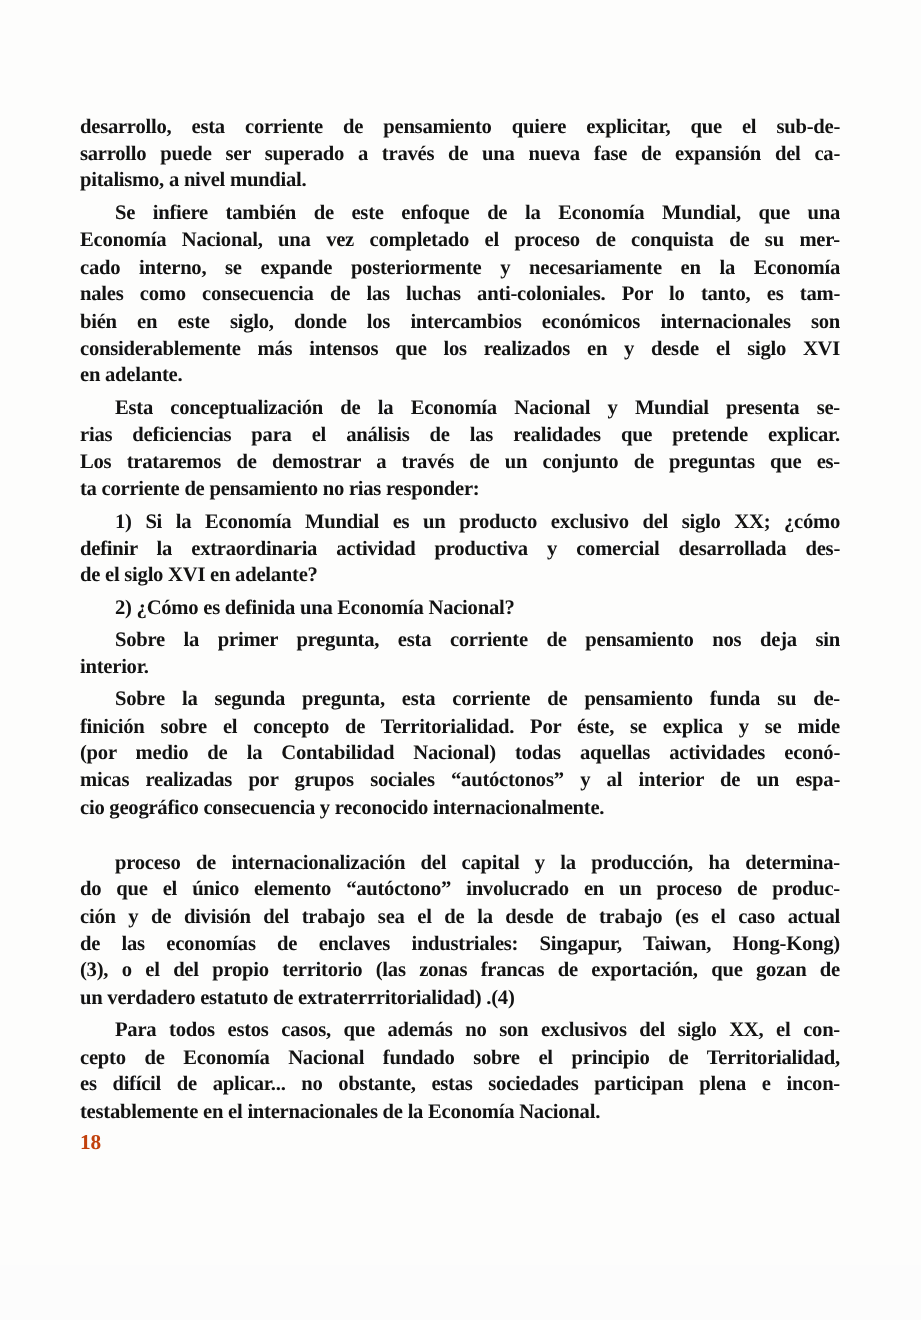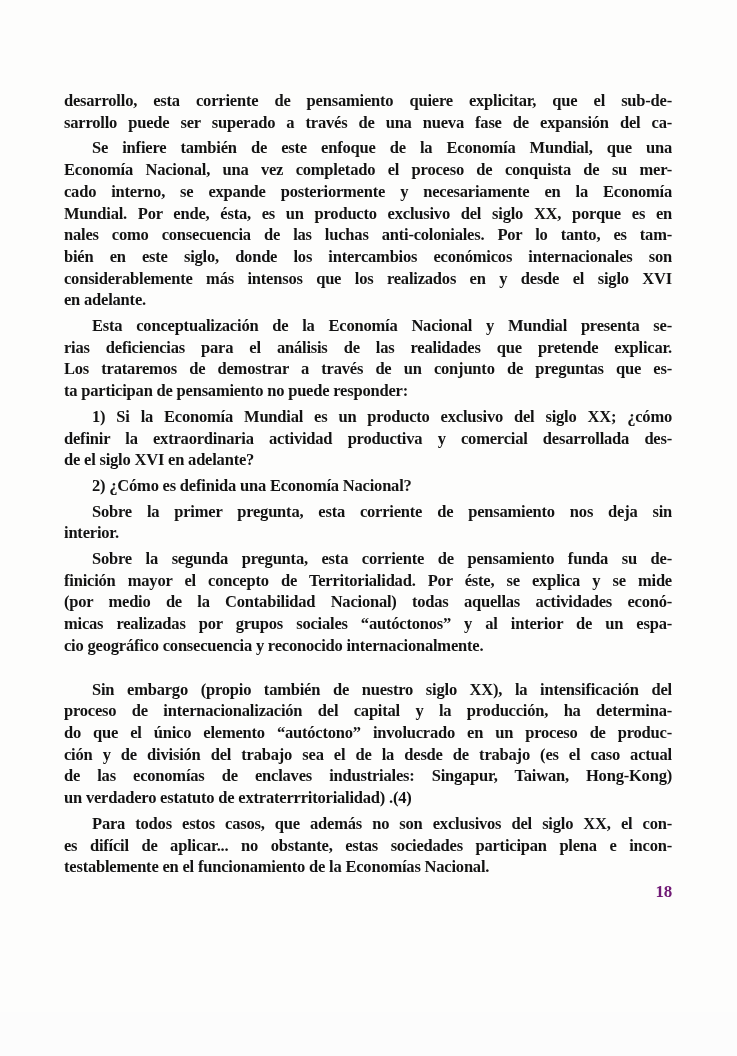--- a/index.html
+++ b/index.html
@@ -45,79 +45,80 @@
     text-align-last: justify;
   }
   .line.last {
     text-align-last: left;
   }
   .para.indent .line:first-child {
     text-indent: 28px;
   }
   .page-number {
     margin-top: 3px;
-    text-align: right;
-    color: #701a75;
+    text-align: left;
+    color: #c2410c;
     font-weight: 700;
     font-size: 17px;
     line-height: 22px;
   }
 </style>
 </head>
 <body>
 
 <div class="sheet">
   <main class="text-block">
       <div class="para">
         <div class="line">desarrollo, esta corriente de pensamiento quiere explicitar, que el sub-de-</div>
         <div class="line">sarrollo puede ser superado a través de una nueva fase de expansión del ca-</div>
+        <div class="line last">pitalismo, a nivel mundial.</div>
       </div>
       <div class="para indent">
         <div class="line">Se infiere también de este enfoque de la Economía Mundial, que una</div>
         <div class="line">Economía Nacional, una vez completado el proceso de conquista de su mer-</div>
         <div class="line">cado interno, se expande posteriormente y necesariamente en la Economía</div>
-        <div class="line">Mundial. Por ende, ésta, es un producto exclusivo del siglo XX, porque es en</div>
         <div class="line">nales como consecuencia de las luchas anti-coloniales. Por lo tanto, es tam-</div>
         <div class="line">bién en este siglo, donde los intercambios económicos internacionales son</div>
         <div class="line">considerablemente más intensos que los realizados en y desde el siglo XVI</div>
         <div class="line last">en adelante.</div>
       </div>
       <div class="para indent">
         <div class="line">Esta conceptualización de la Economía Nacional y Mundial presenta se-</div>
         <div class="line">rias deficiencias para el análisis de las realidades que pretende explicar.</div>
         <div class="line">Los trataremos de demostrar a través de un conjunto de preguntas que es-</div>
-        <div class="line last">ta participan de pensamiento no puede responder:</div>
+        <div class="line last">ta corriente de pensamiento no rias responder:</div>
       </div>
       <div class="para indent">
         <div class="line">1) Si la Economía Mundial es un producto exclusivo del siglo XX; ¿cómo</div>
         <div class="line">definir la extraordinaria actividad productiva y comercial desarrollada des-</div>
         <div class="line last">de el siglo XVI en adelante?</div>
       </div>
       <div class="para indent">
         <div class="line last">2) ¿Cómo es definida una Economía Nacional?</div>
       </div>
       <div class="para indent">
         <div class="line">Sobre la primer pregunta, esta corriente de pensamiento nos deja sin</div>
         <div class="line last">interior.</div>
       </div>
       <div class="para indent">
         <div class="line">Sobre la segunda pregunta, esta corriente de pensamiento funda su de-</div>
-        <div class="line">finición mayor el concepto de Territorialidad. Por éste, se explica y se mide</div>
+        <div class="line">finición sobre el concepto de Territorialidad. Por éste, se explica y se mide</div>
         <div class="line">(por medio de la Contabilidad Nacional) todas aquellas actividades econó-</div>
         <div class="line">micas realizadas por grupos sociales “autóctonos” y al interior de un espa-</div>
         <div class="line last">cio geográfico consecuencia y reconocido internacionalmente.</div>
       </div>
       <div class="para indent gap-large">
-        <div class="line">Sin embargo (propio también de nuestro siglo XX), la intensificación del</div>
         <div class="line">proceso de internacionalización del capital y la producción, ha determina-</div>
         <div class="line">do que el único elemento “autóctono” involucrado en un proceso de produc-</div>
         <div class="line">ción y de división del trabajo sea el de la desde de trabajo (es el caso actual</div>
         <div class="line">de las economías de enclaves industriales: Singapur, Taiwan, Hong-Kong)</div>
+        <div class="line">(3), o el del propio territorio (las zonas francas de exportación, que gozan de</div>
         <div class="line last">un verdadero estatuto de extraterrritorialidad) .(4)</div>
       </div>
       <div class="para indent">
         <div class="line">Para todos estos casos, que además no son exclusivos del siglo XX, el con-</div>
+        <div class="line">cepto de Economía Nacional fundado sobre el principio de Territorialidad,</div>
         <div class="line">es difícil de aplicar... no obstante, estas sociedades participan plena e incon-</div>
-        <div class="line last">testablemente en el funcionamiento de la Economías Nacional.</div>
+        <div class="line last">testablemente en el internacionales de la Economía Nacional.</div>
       </div>
       <div class="page-number">18</div>
     </main>
 </div>
 
 </body></html>

